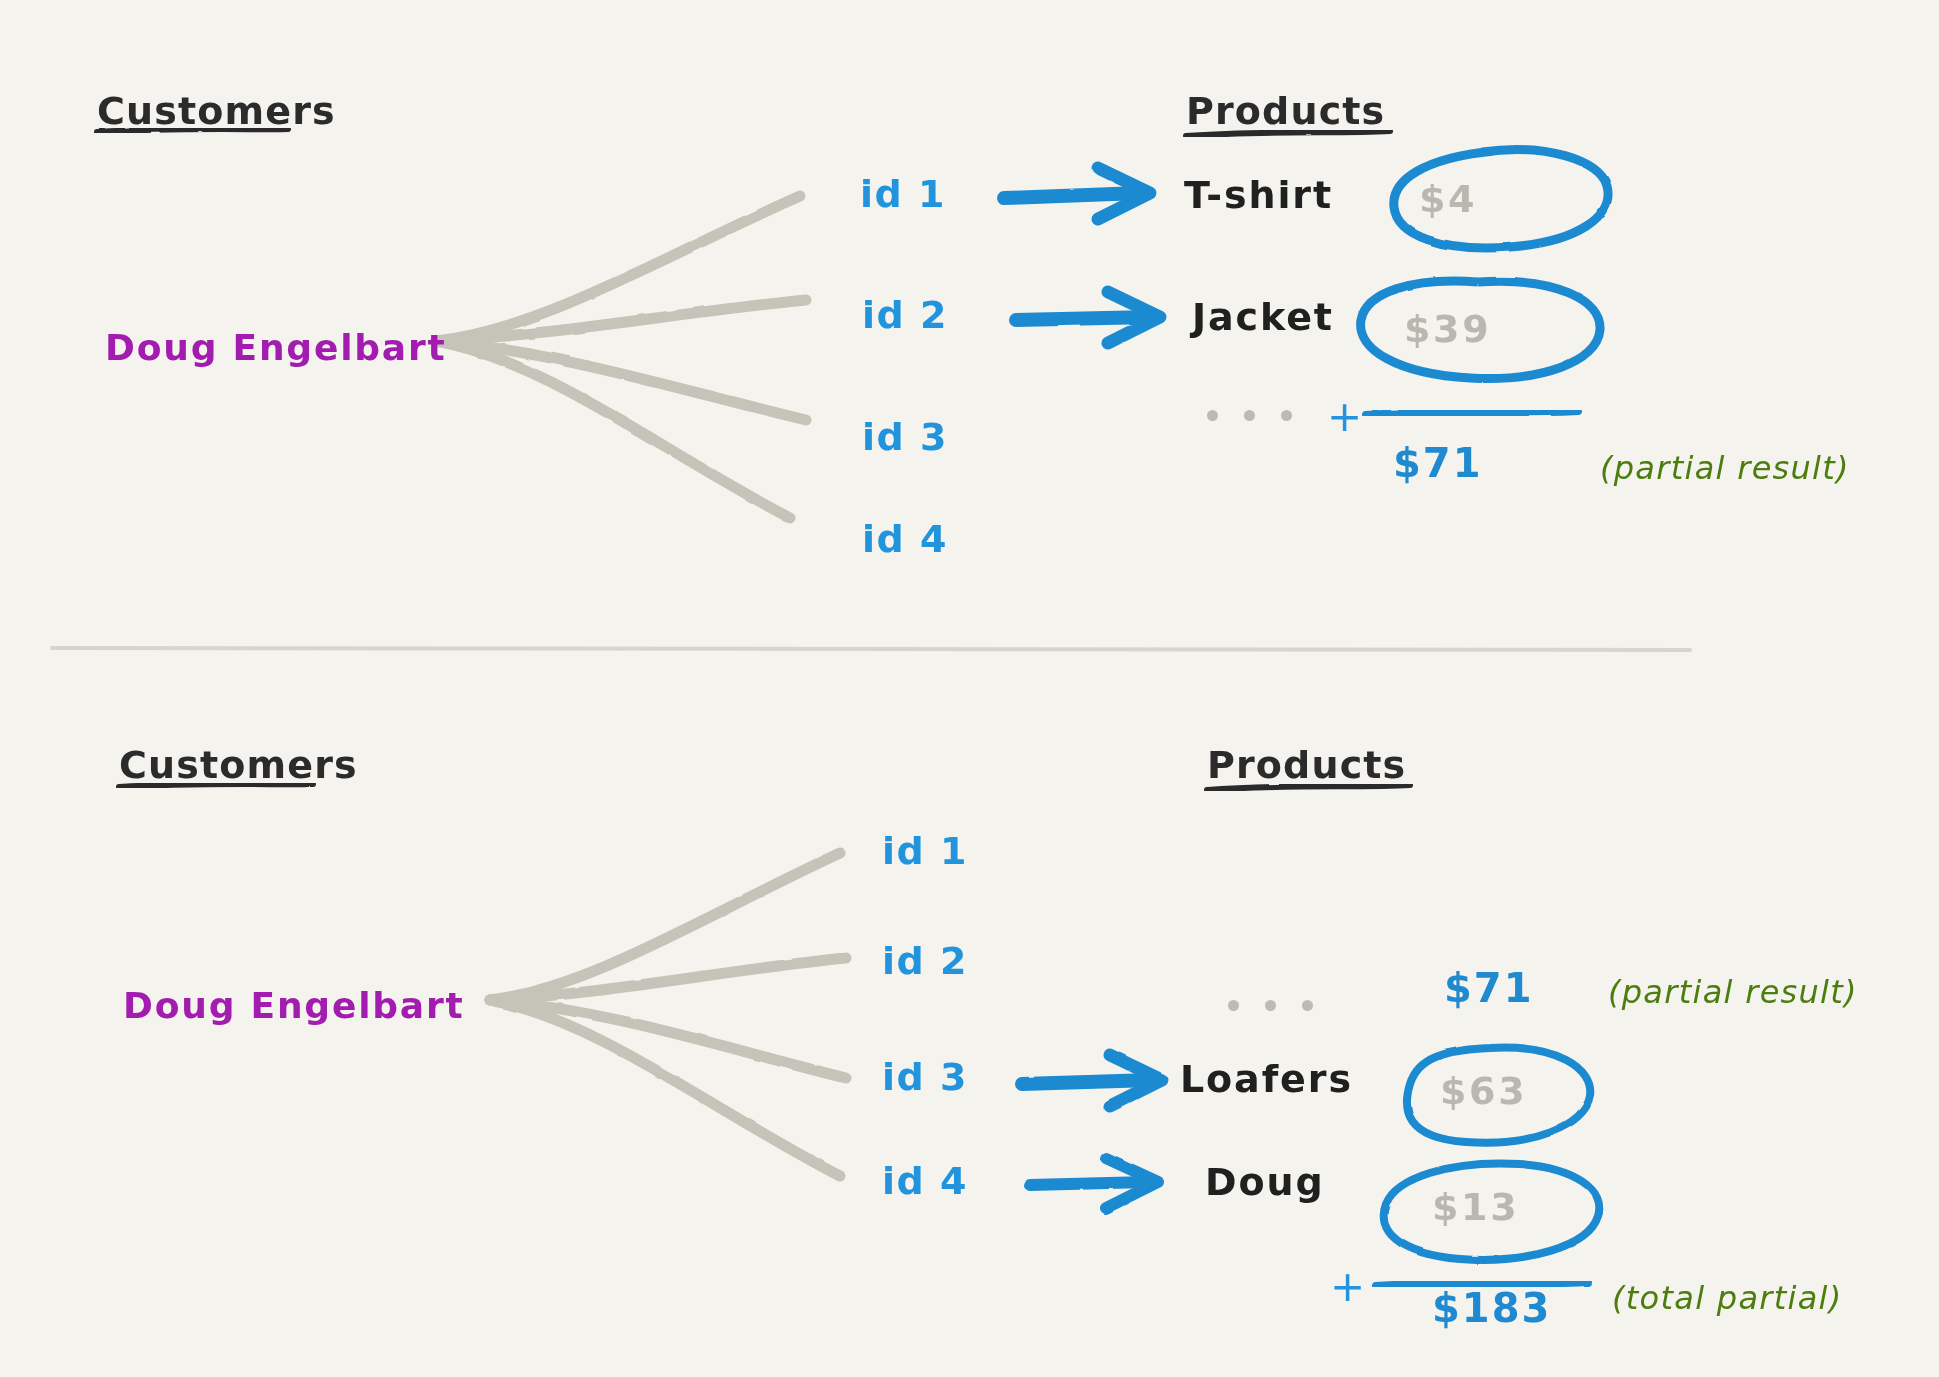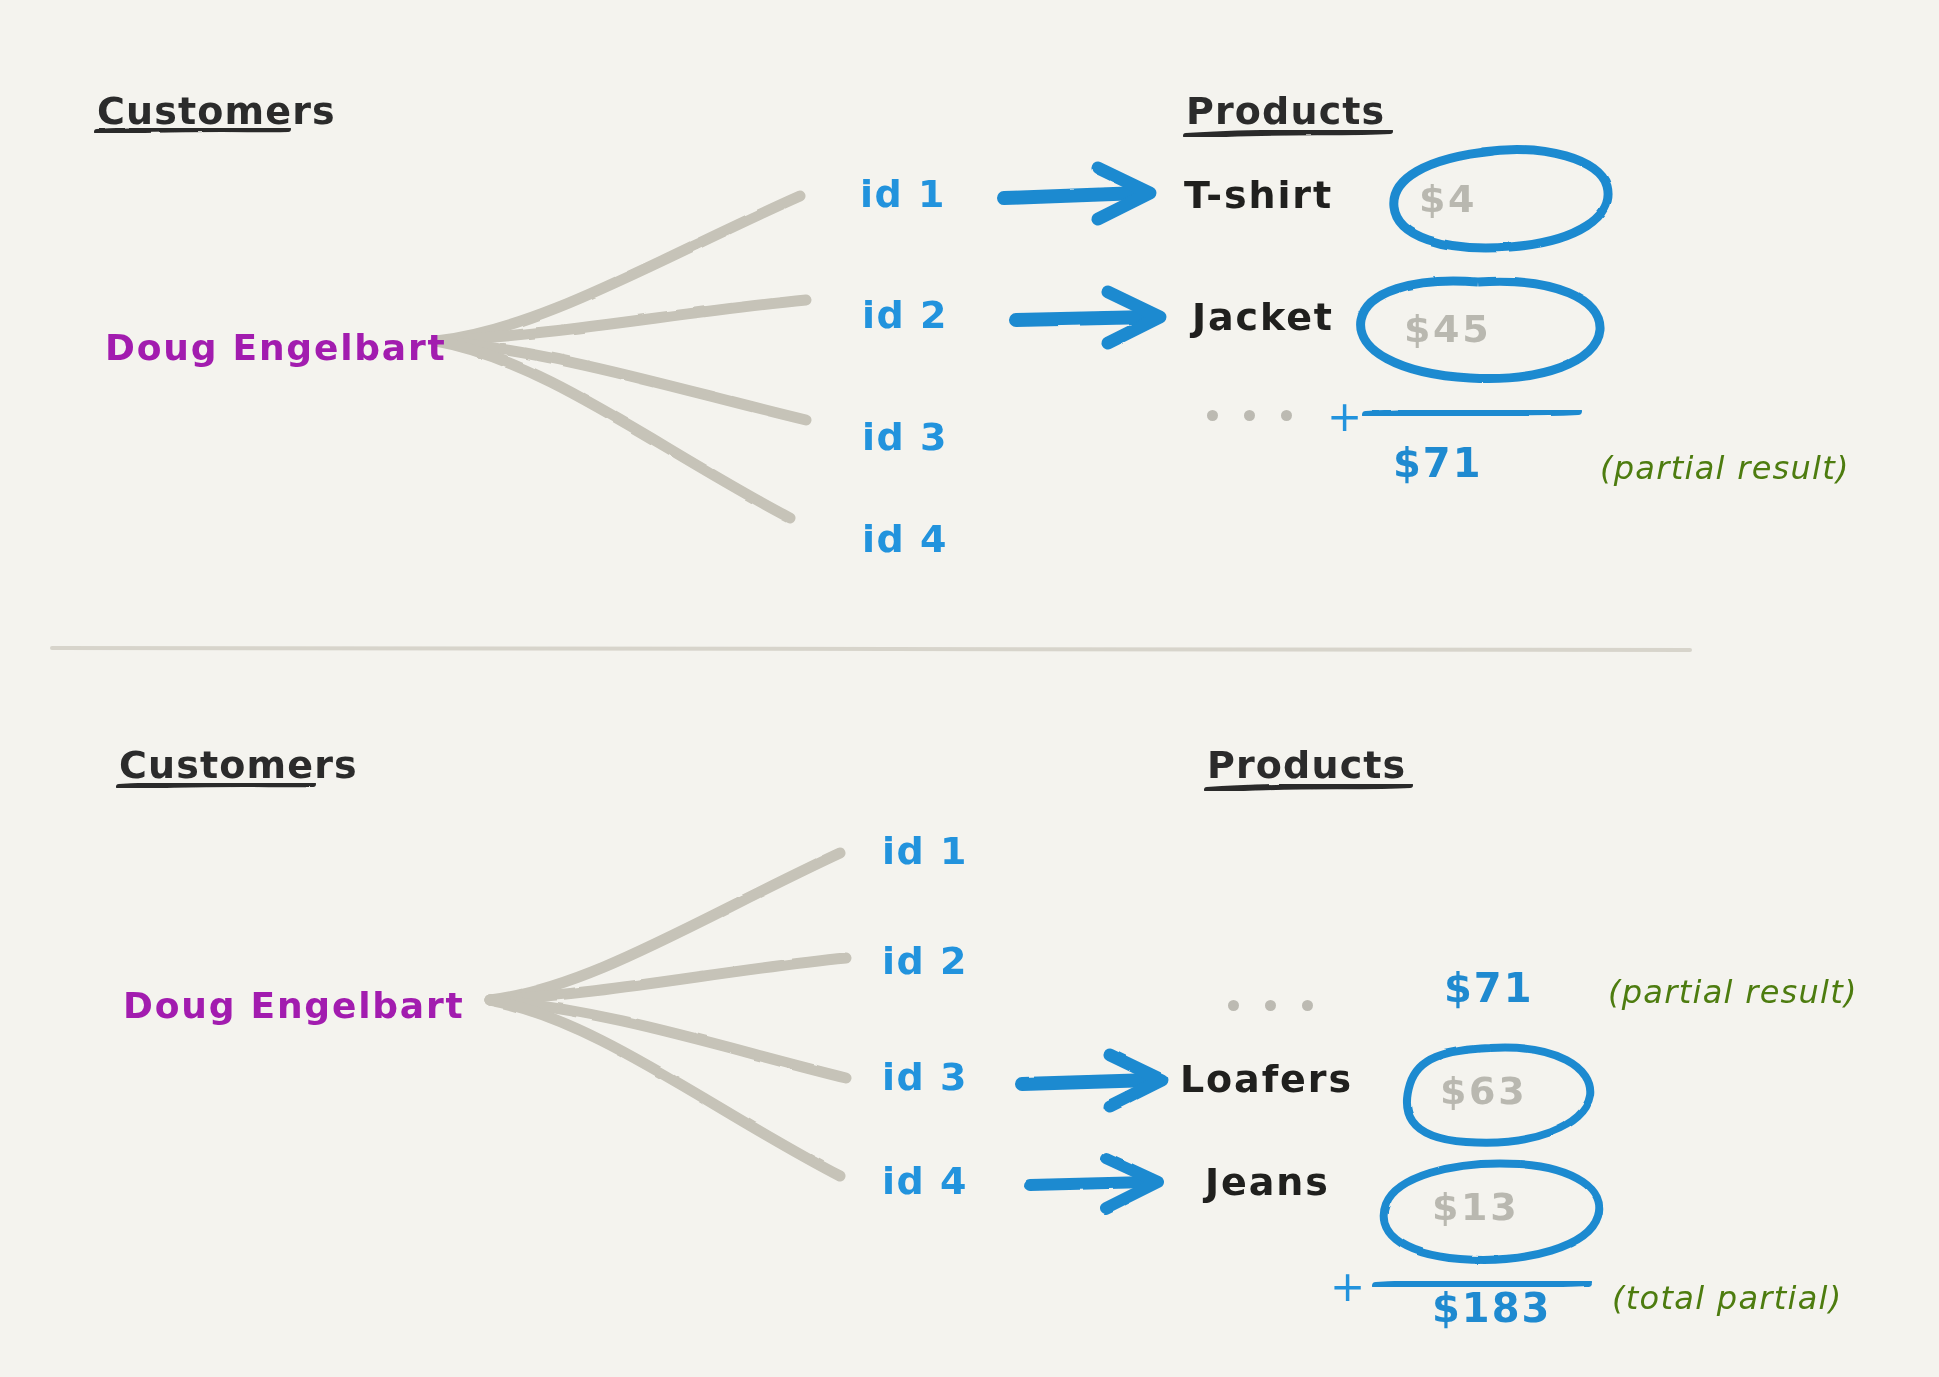--- a/index.html
+++ b/index.html
@@ -232,21 +232,21 @@
 
   <div class="txt id-label hand" style="left:860px; top:175px;">id 1</div>
   <div class="txt id-label hand" style="left:862px; top:296px;">id 2</div>
   <div class="txt id-label hand" style="left:862px; top:418px;">id 3</div>
   <div class="txt id-label hand" style="left:862px; top:520px;">id 4</div>
 
   <div class="txt product-name hand" style="left:1184px; top:176px;text-align:right;">T-shirt</div>
   <div class="txt product-name hand" style="left:1192px; top:298px;">Jacket</div>
 
   <div class="txt price hand" style="left:1419px; top:180px;">$4</div>
-  <div class="txt price hand" style="left:1404px; top:310px;">$45</div>
+  <div class="txt price hand" style="left:1404px; top:310px;">$39</div>
 
   <div class="ellipsis-dots" style="left:1207px; top:410px;">
     <span></span>
       <span></span>
       <span></span>
   </div>
 
   <div class="txt plus-sign hand" style="left:1327px; top:396px;">+</div>
 
   <div class="txt sum-value hand" style="left:1393px; top:443px;">$71</div>
@@ -258,21 +258,21 @@
   <div class="txt section-title hand" style="left:1207px; top:746px;">Products</div>
 
   <div class="txt customer-name hand" style="left:123px; top:988px;">Doug Engelbart</div>
 
   <div class="txt id-label hand" style="left:882px; top:832px;">id 1</div>
   <div class="txt id-label hand" style="left:882px; top:942px;">id 2</div>
   <div class="txt id-label hand" style="left:882px; top:1058px;">id 3</div>
   <div class="txt id-label hand" style="left:882px; top:1162px;">id 4</div>
 
   <div class="txt product-name hand" style="left:1180px; top:1060px;">Loafers</div>
-  <div class="txt product-name hand" style="left:1205px; top:1163px;">Jeans</div>
+  <div class="txt product-name hand" style="left:1205px; top:1163px;">Doug</div>
 
   <div class="txt price hand" style="left:1440px; top:1072px;">$63</div>
   <div class="txt price hand" style="left:1432px; top:1188px;">$13</div>
 
   <div class="ellipsis-dots" style="left:1228px; top:1000px;">
     <span></span>
       <span></span>
       <span></span>
   </div>
 

